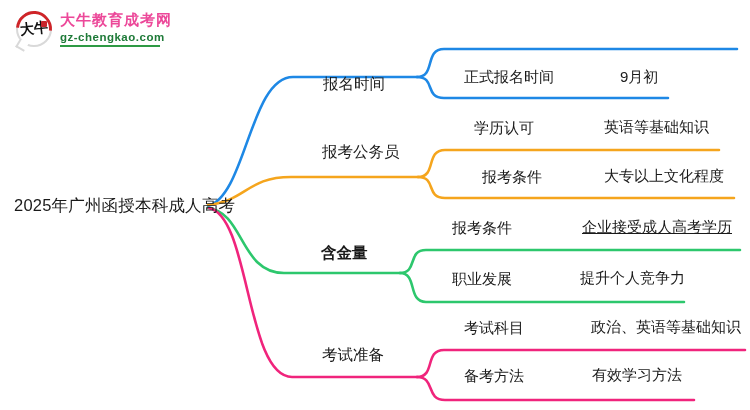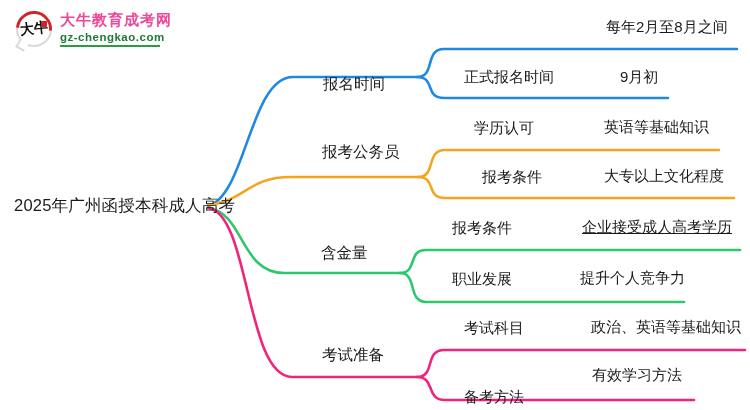--- a/index.html
+++ b/index.html
@@ -80,35 +80,34 @@
     <div class="logo-text">
       <span class="logo-title" style="color: #ec4899;">大牛教育成考网</span>
       <span class="logo-url" style="color: rgb(30, 122, 56);">gz-chengkao.com</span>
       <span class="logo-underline" style="background: rgb(46, 154, 68);"></span>
     </div>
   </div>
 
   <div class="node-label central" style="left:14px;top:195px;">2025年广州函授本科成人高考</div>
 
   <div class="node-label parent" style="left:323px;top:42px;margin-top:32px;">报名时间</div>
-  <div class="node-label value" style="left:606px;top:18px;">每年2月至8月之间</div>
   <div class="node-label child" style="left:464px;top:68px;">正式报名时间</div>
   <div class="node-label value" style="left:620px;top:68px;">9月初</div>
 
   <div class="node-label parent" style="left:322px;top:142px;">报考公务员</div>
   <div class="node-label child" style="left:474px;top:119px;">学历认可</div>
   <div class="node-label value" style="left:604px;top:118px;">英语等基础知识</div>
   <div class="node-label child" style="left:482px;top:168px;">报考条件</div>
   <div class="node-label value" style="left:604px;top:167px;">大专以上文化程度</div>
 
-  <div class="node-label parent" style="left:321px;top:243px;">含金量</div>
+  <div class="node-label parent" style="left:321px;top:243px;font-weight:bold;">含金量</div>
   <div class="node-label child" style="left:452px;top:219px;">报考条件</div>
   <div class="node-label value" style="left:582px;top:218px;text-decoration:underline;">企业接受成人高考学历</div>
   <div class="node-label child" style="left:452px;top:270px;">职业发展</div>
   <div class="node-label value" style="left:580px;top:269px;">提升个人竞争力</div>
 
   <div class="node-label parent" style="left:322px;top:345px;">考试准备</div>
   <div class="node-label child" style="left:464px;top:319px;">考试科目</div>
   <div class="node-label value" style="left:591px;top:318px;">政治、英语等基础知识</div>
-  <div class="node-label child" style="left:464px;top:367px;margin-top:21px;">备考方法</div>
+  <div class="node-label child" style="left:464px;top:367px;">备考方法</div>
   <div class="node-label value" style="left:592px;top:366px;">有效学习方法</div>
 
 </div>
 
 </body></html>

